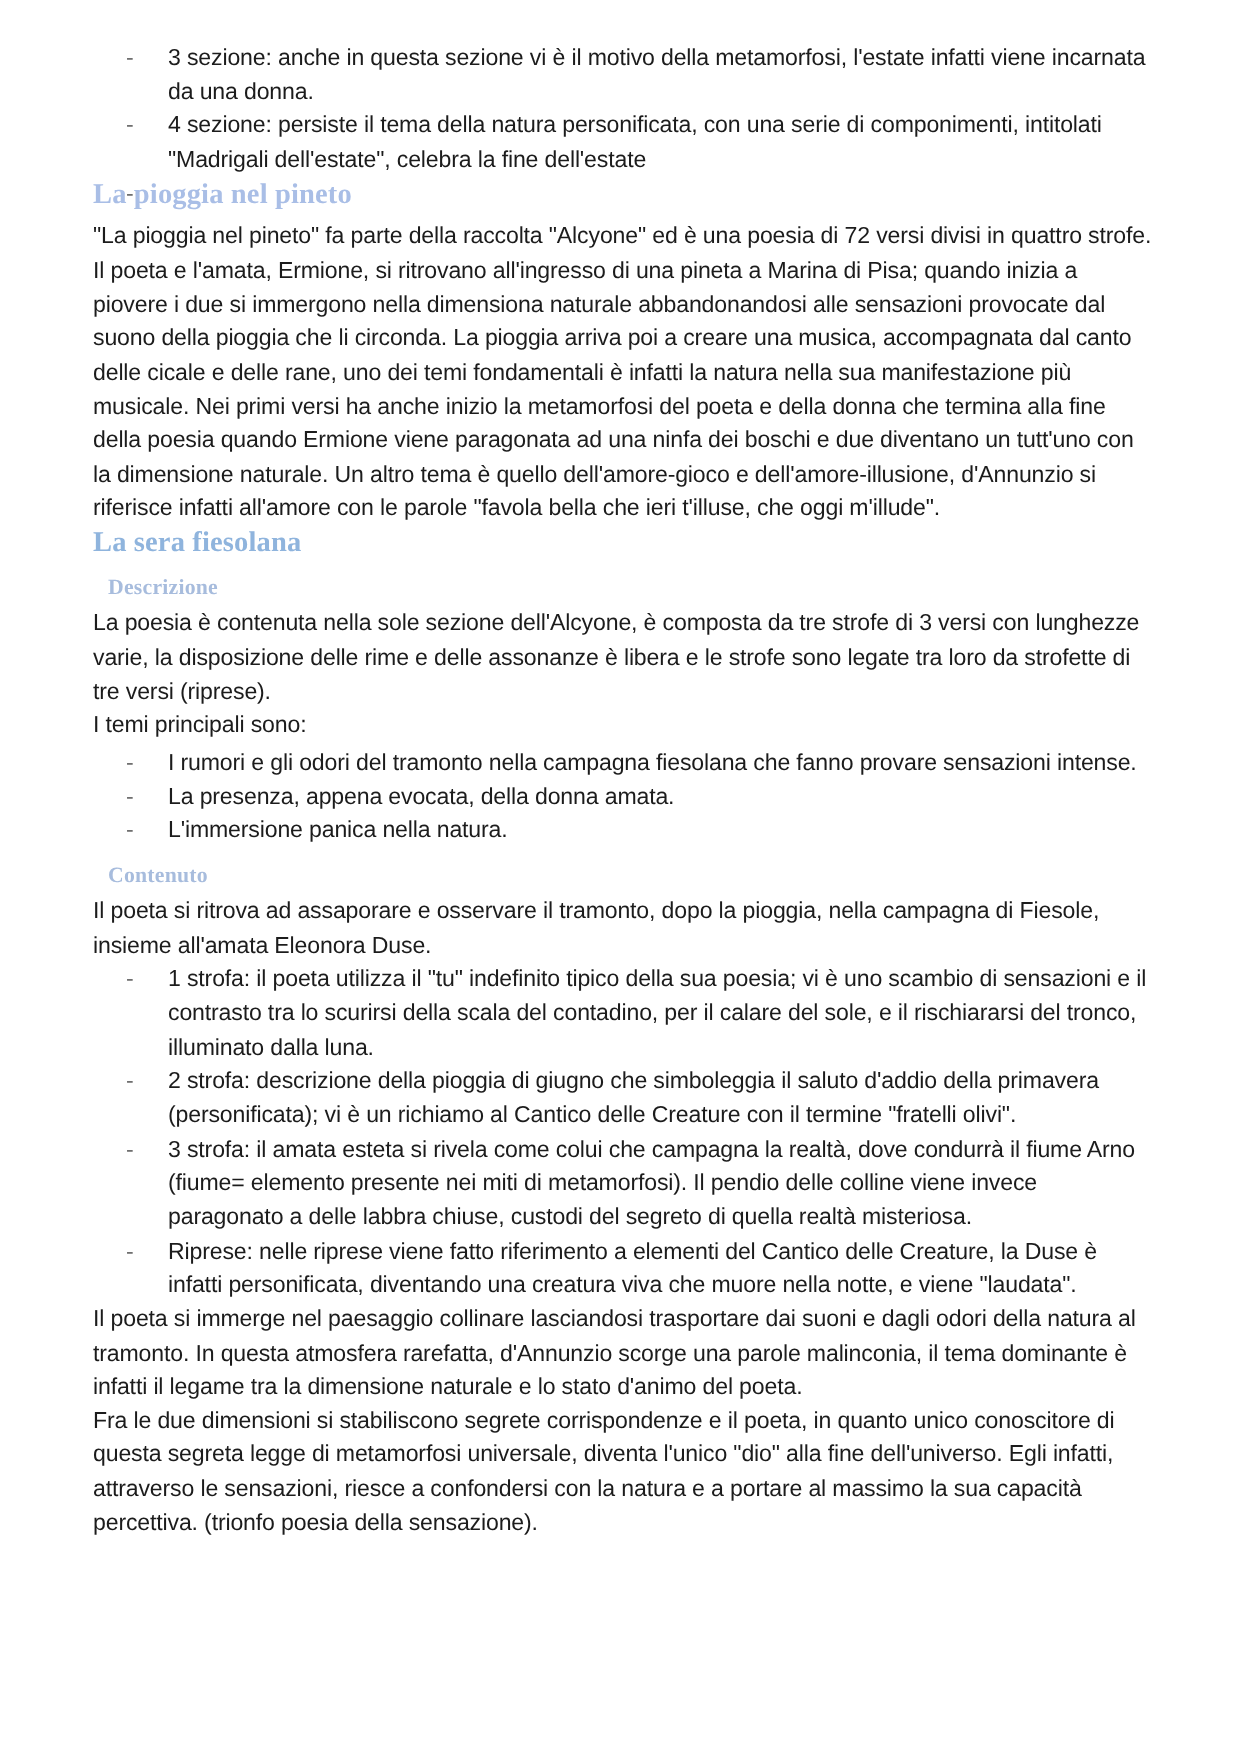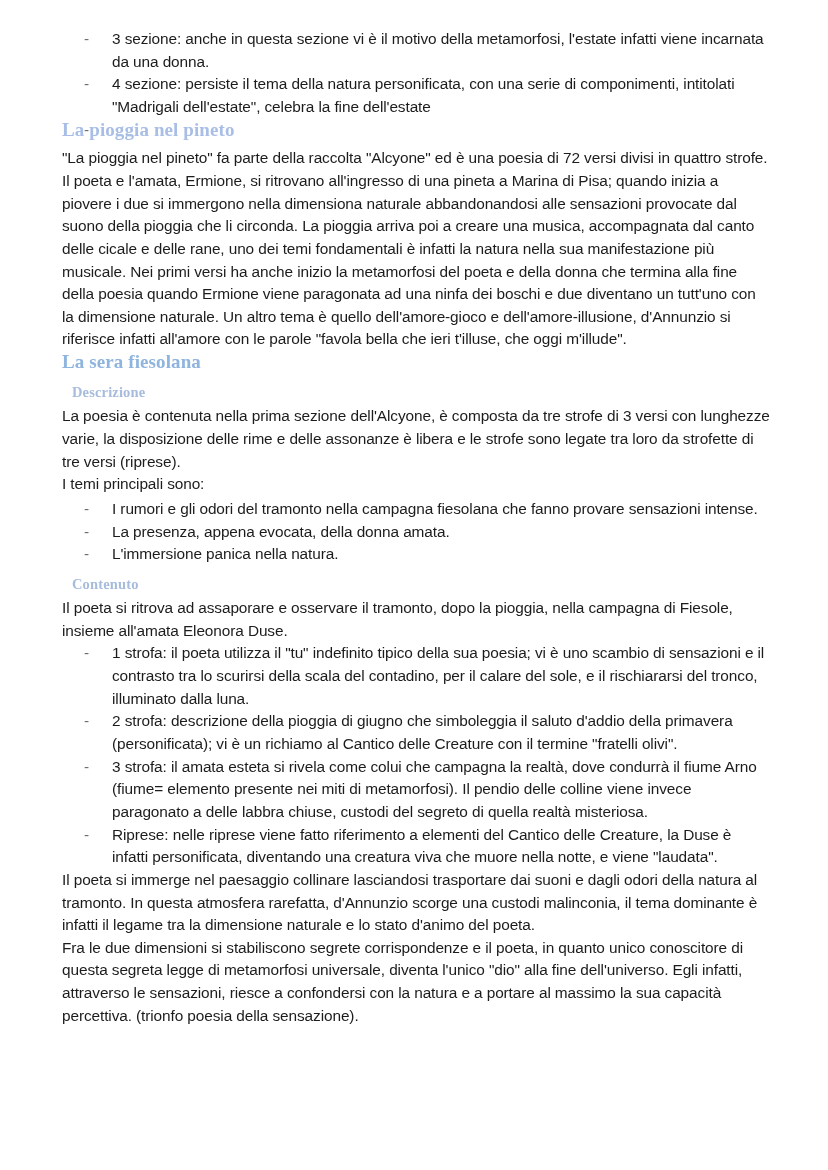--- a/index.html
+++ b/index.html
@@ -94,38 +94,38 @@
   <h2 class="section-title tone-light">La pioggia nel pineto</h2>
 
   <p class="body">"La pioggia nel pineto" fa parte della raccolta "Alcyone" ed è una poesia di <b>72 versi divisi in quattro strofe.</b></p>
 
   <p class="body">Il <b>poeta e l'amata, Ermione,</b> si ritrovano all'ingresso di una <b>pineta</b> a Marina di Pisa; quando inizia a <b>piovere</b> i due <b>si immergono nella dimensiona naturale</b> abbandonandosi alle sensazioni provocate dal suono della pioggia che li circonda. La <b>pioggia</b> arriva poi a creare una <b>musica,</b> accompagnata dal canto delle cicale e delle rane, uno dei temi fondamentali è infatti la <b>natura nella sua manifestazione più musicale</b>. Nei primi versi ha anche inizio la <b>metamorfosi</b> del poeta e della donna che termina alla fine della poesia quando Ermione viene paragonata ad una ninfa dei boschi e due diventano un <b>tutt'uno con la dimensione naturale</b>. Un altro tema è quello dell'<b>amore-gioco</b> e dell'<b>amore-illusione</b>, d'Annunzio si riferisce infatti all'amore con le parole "favola bella che ieri t'illuse, che oggi m'illude".</p>
 
   <h2 class="section-title tone-strong">La sera fiesolana</h2>
 
   <h3 class="sub-title">Descrizione</h3>
 
-  <p class="body">La poesia è contenuta nella <b>prima sezione dell'Alcyone</b>, è composta da <b>tre strofe di 3 versi</b> con lunghezze varie, la disposizione delle <b>rime e delle assonanze è libera</b> e le strofe sono legate tra loro da strofette di tre versi (<b>riprese</b>).<br>I <b>temi principali</b> sono:</p>
+  <p class="body">La poesia è contenuta nella <b>sole sezione dell'Alcyone</b>, è composta da <b>tre strofe di 3 versi</b> con lunghezze varie, la disposizione delle <b>rime e delle assonanze è libera</b> e le strofe sono legate tra loro da strofette di tre versi (<b>riprese</b>).<br>I <b>temi principali</b> sono:</p>
 
   <div class="gap-xs"></div>
 
   <ul class="dash-list" id="descrizione-list">
       <li><span class="dash">-</span><span><b>I rumori e gli odori del tramonto nella campagna fiesolana</b> che fanno provare sensazioni intense.</span></li>
       <li><span class="dash">-</span><span>La presenza, appena evocata, della <b>donna amata</b>.</span></li>
       <li><span class="dash">-</span><span><b>L'immersione panica</b> nella natura.</span></li>
     </ul>
 
   <h3 class="sub-title">Contenuto</h3>
 
   <p class="body">Il poeta si ritrova ad assaporare e osservare il tramonto, dopo la pioggia, nella campagna di Fiesole, insieme all'amata Eleonora Duse.</p>
 
   <ul class="dash-list" id="contenuto-list">
       <li><span class="dash">-</span><span><b>1 strofa</b>: il poeta utilizza il <b>"tu" indefinito</b> tipico della sua poesia; vi è uno <b>scambio di sensazioni</b> e il contrasto tra lo scurirsi della scala del contadino, per il calare del sole, e il rischiararsi del tronco, illuminato dalla luna.</span></li>
       <li><span class="dash">-</span><span><b>2 strofa</b>: descrizione della <b>pioggia di giugno</b> che simboleggia il saluto d'addio della primavera (personificata); vi è un richiamo al <b>Cantico delle Creature</b> con il termine "fratelli olivi".</span></li>
       <li><span class="dash">-</span><span><b>3 strofa</b>: il <b>amata esteta</b> si rivela come colui che <b>campagna la realtà</b>, dove condurrà il fiume Arno (fiume= elemento presente nei miti di metamorfosi). Il <b>pendio delle colline</b> viene invece paragonato a delle <b>labbra chiuse</b>, custodi del segreto di quella realtà misteriosa.</span></li>
       <li><span class="dash">-</span><span><b>Riprese</b>: nelle riprese viene fatto riferimento a <b>elementi del Cantico delle Creature</b>, la <b>Duse</b> è infatti <b>personificata</b>, diventando una creatura viva che muore nella notte, e viene <b>"laudata"</b>.</span></li>
     </ul>
 
-  <p class="body">Il poeta si immerge nel paesaggio collinare lasciandosi trasportare dai suoni e dagli odori della natura al tramonto. In questa <b>atmosfera rarefatta</b>, d'Annunzio scorge una <b>custodi malinconia</b>, il tema dominante è infatti il <b>legame tra la dimensione naturale e lo stato d'animo del poeta.</b></p>
+  <p class="body">Il poeta si immerge nel paesaggio collinare lasciandosi trasportare dai suoni e dagli odori della natura al tramonto. In questa <b>atmosfera rarefatta</b>, d'Annunzio scorge una <b>parole malinconia</b>, il tema dominante è infatti il <b>legame tra la dimensione naturale e lo stato d'animo del poeta.</b></p>
 
   <p class="body">Fra le due dimensioni si stabiliscono <b>segrete corrispondenze</b> e il poeta, in quanto unico <b>conoscitore</b> di questa segreta <b>legge di metamorfosi universale</b>, diventa l'unico "dio" alla fine dell'universo. Egli infatti, attraverso le sensazioni, riesce a confondersi con la natura e a portare al massimo la sua capacità percettiva. (trionfo <b>poesia della sensazione</b>).</p>
 
 </div>
 
 </body></html>

